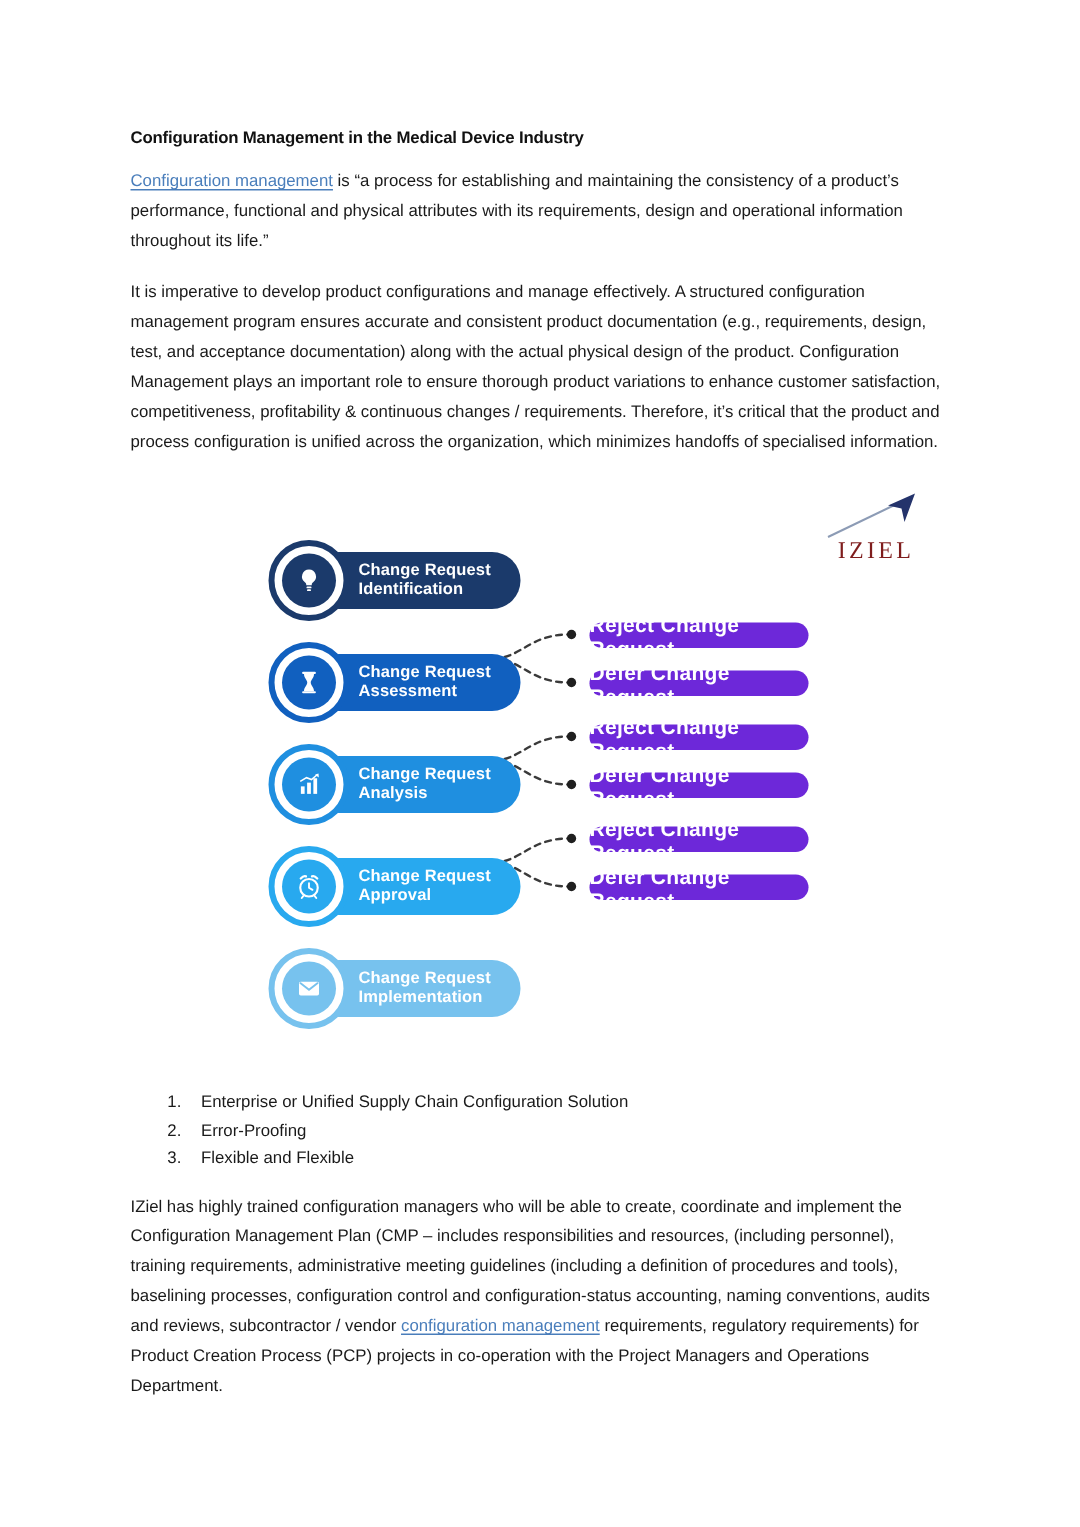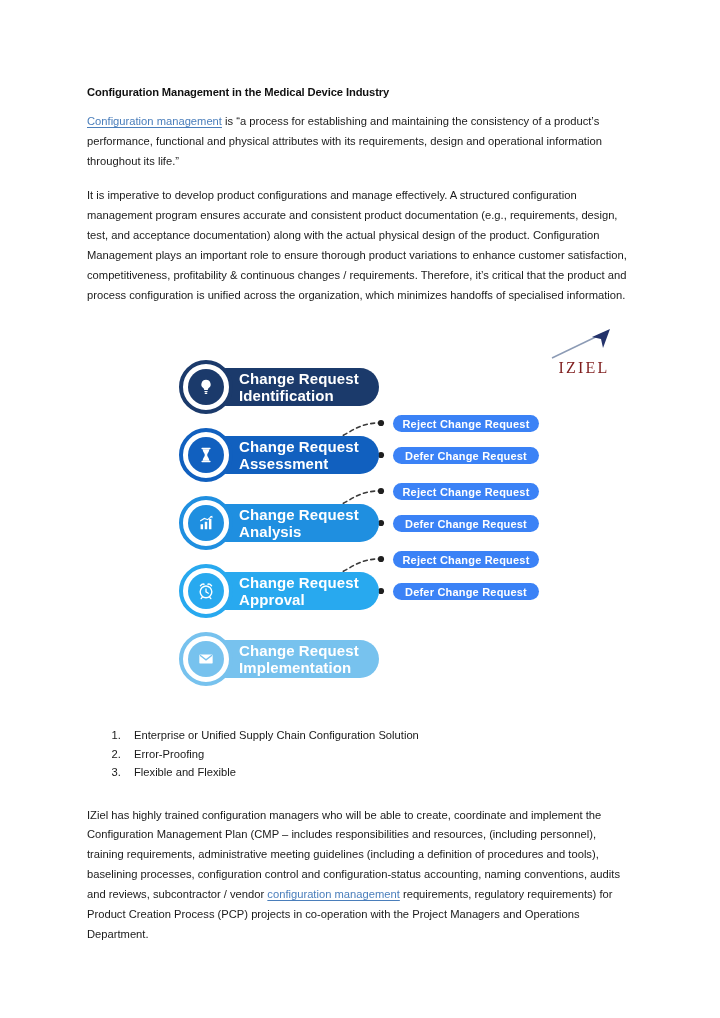--- a/index.html
+++ b/index.html
@@ -47,21 +47,21 @@
     color: #4a7ebb;
     text-underline-offset: 2px;
   }
   .section-head {
     font-size: 11.2px;
     font-weight: bold;
     margin: 0 0 11px 0;
     color: #111;
   }
   ol.req-list {
-    margin: 0 0 24px 0;
+    margin: 0 0 14px 0;
     padding-left: 37px;
     font-size: 11.2px;
     line-height: 1.55;
   }
   ol.req-list li {
     margin-bottom: 1px;
     padding-left: 10px;
     color: #1a1a1a;
   }
 
@@ -130,34 +130,34 @@
     border-radius: 19px;
     display: flex;
     align-items: center;
     padding: 0 20px 0 32px;
     margin-left: -26px;
     color: #fff;
     z-index: 2;
     box-sizing: border-box;
   }
   .stage-label {
-    font-size: 15px;
+    font-size: 11px;
     font-weight: bold;
     line-height: 1.18;
     white-space: pre-line;
     letter-spacing: 0.1px;
   }
 
   .branch-pill {
     position: absolute;
     height: 17px;
     border-radius: 9px;
-    background: #3b82f6;
+    background: #6d28d9;
     color: #fff;
-    font-size: 11px;
+    font-size: 14px;
     font-weight: bold;
     display: flex;
     align-items: center;
     justify-content: center;
     width: 146px;
     letter-spacing: 0.2px;
   }
   .connector { position: absolute; }
   svg { display: block; overflow: visible; }
 </style>

